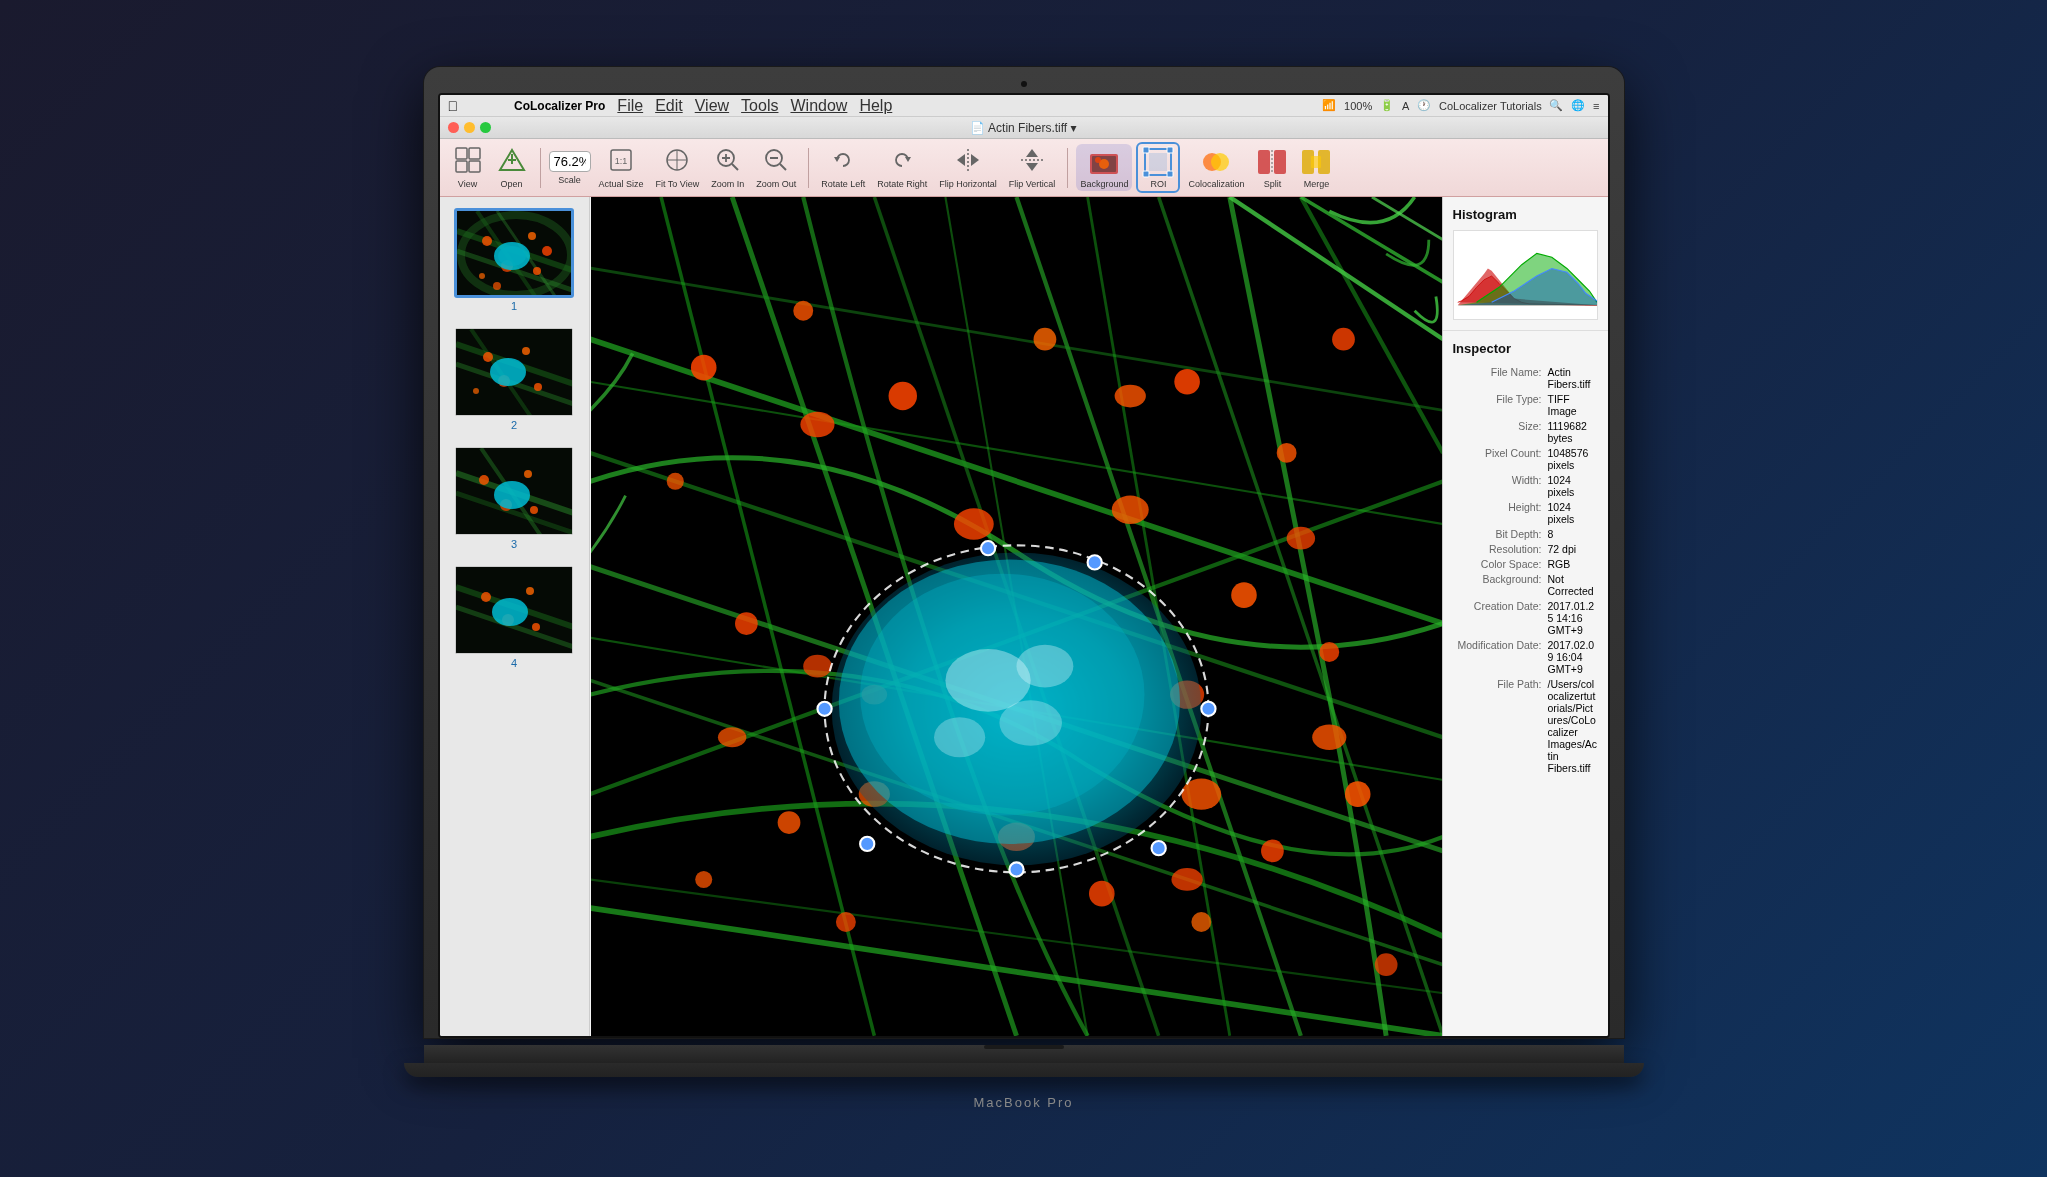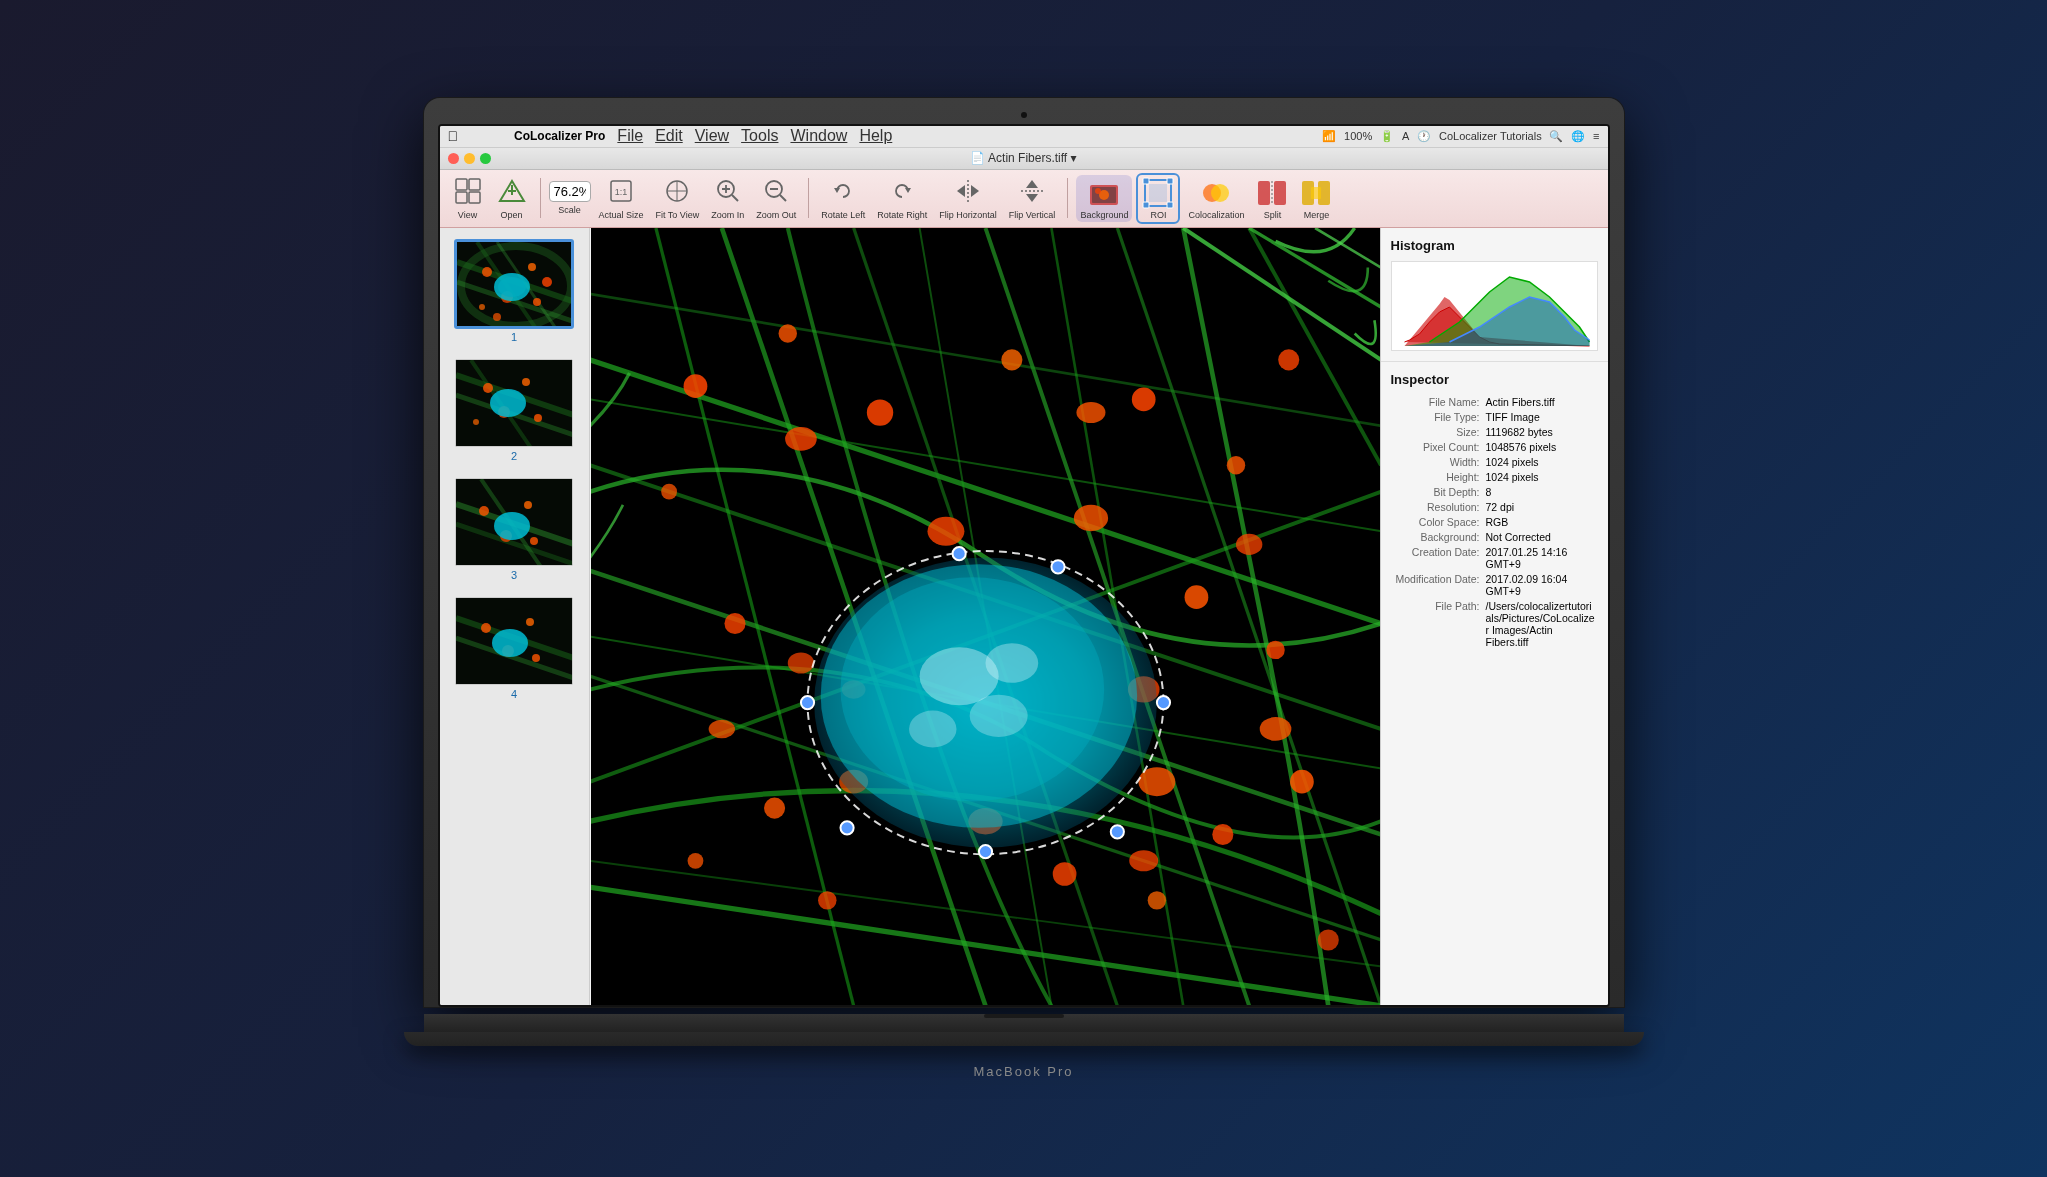--- a/index.html
+++ b/index.html
@@ -181,21 +181,21 @@
     
     .image-canvas {
       flex: 1;
       background: #000;
       position: relative;
       overflow: hidden;
     }
 
     
     .inspector-panel {
-      width: 228px;
+      width: 166px;
       background: #f5f5f5;
       border-left: 1px solid #ccc;
       display: flex;
       flex-direction: column;
       flex-shrink: 0;
       font-size: 11px;
     }
 
     .histogram-section {
       padding: 10px;

